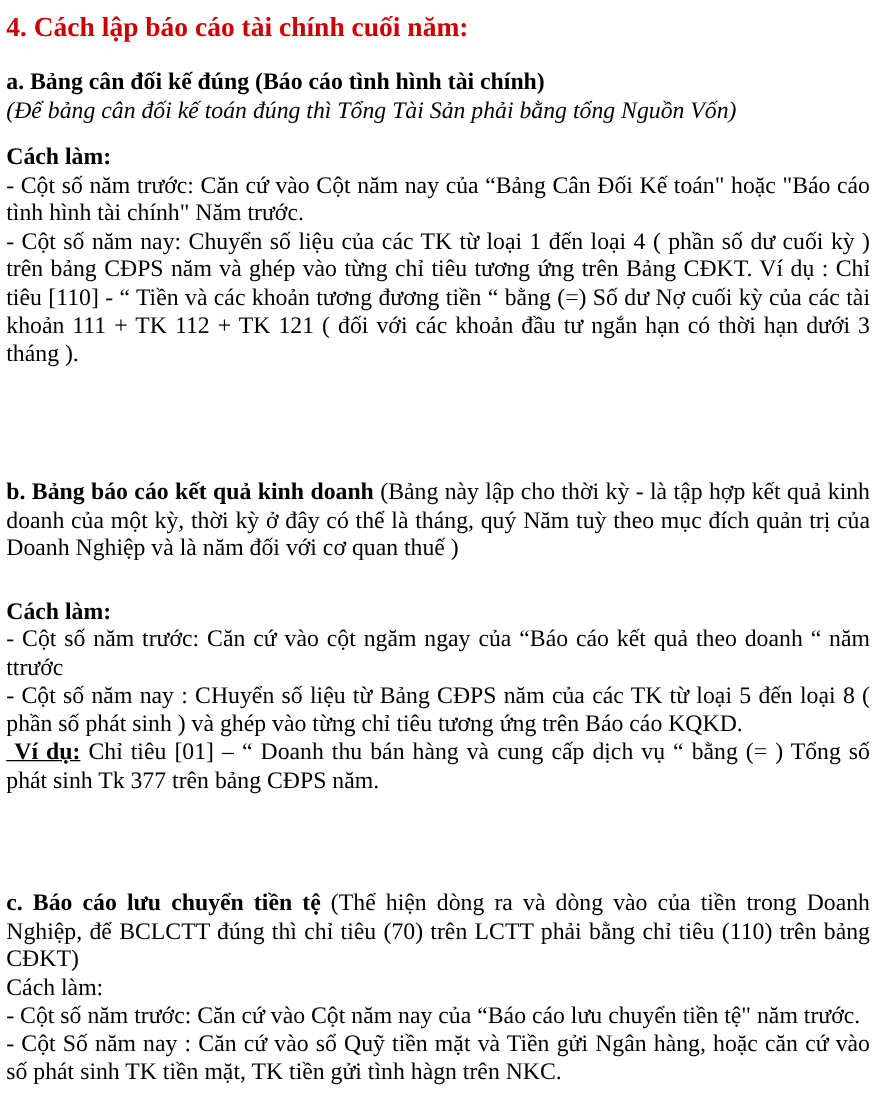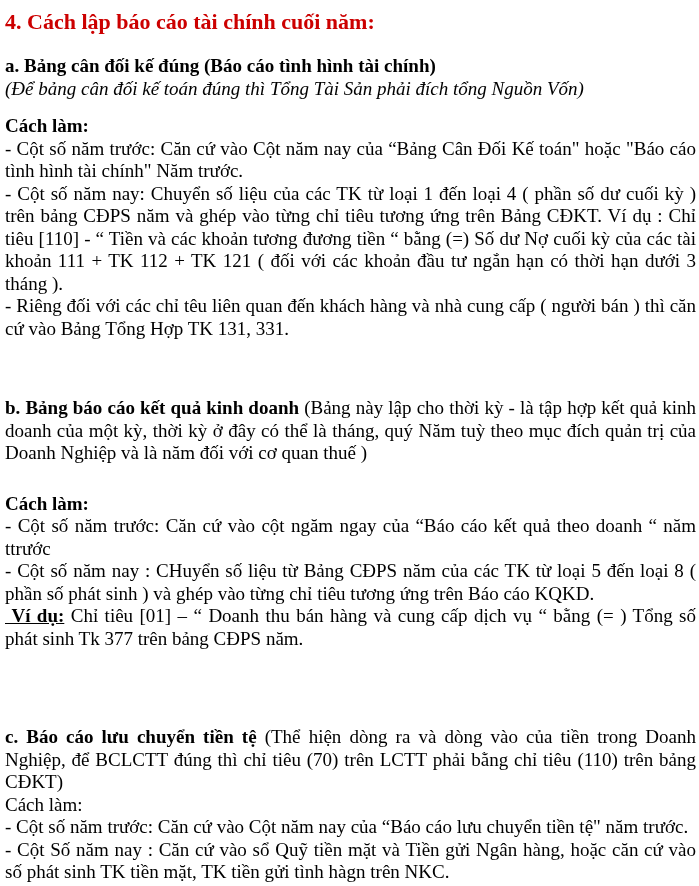--- a/index.html
+++ b/index.html
@@ -22,37 +22,36 @@
     font-size: 22px;
     line-height: 27px;
     margin: 4px 0 0 0;
   }
   .para { margin: 0; text-align: justify; }
   .bold { font-weight: bold; }
   .italic { font-style: italic; }
   .underline { text-decoration: underline; }
   .sec-a-heading { margin-top: 20px; }
   .method-a { margin-top: 15px; }
-  .sec-b-para { margin-top: 57px; }
+  .sec-b-para { margin-top: 88px; }
   .method-b { margin-top: 28px; }
   .sec-c-para { margin-top: 76px; }
 </style>
 </head>
 <body>
 
 <div class="doc">
 
   <div class="title">4. Cách lập báo cáo tài chính cuối năm:</div>
 
   <p class="para bold sec-a-heading">a. Bảng cân đối kế đúng (Báo cáo tình hình tài chính)</p>
-  <p class="para italic">(Để bảng cân đối kế toán đúng thì Tổng Tài Sản phải đích tổng Nguồn Vốn)</p>
+  <p class="para italic">(Để bảng cân đối kế toán đúng thì Tổng Tài Sản phải bằng tổng Nguồn Vốn)</p>
   <p class="para bold method-a">Cách làm:</p>
   <p class="para">- Cột số năm trước: Căn cứ vào Cột năm nay của “Bảng Cân Đối Kế toán" hoặc "Báo cáo tình hình tài chính" Năm trước.</p>
   <p class="para">- Cột số năm nay: Chuyển số liệu của các TK từ loại 1 đến loại 4 ( phần số dư cuối kỳ ) trên bảng CĐPS năm và ghép vào từng chỉ tiêu tương ứng trên Bảng CĐKT. Ví dụ : Chỉ tiêu [110] - “ Tiền và các khoản tương đương tiền “ bằng (=) Số dư Nợ cuối kỳ của các tài khoản 111 + TK 112 + TK 121 ( đối với các khoản đầu tư ngắn hạn có thời hạn dưới 3 tháng ).</p>
-  <p class="para">- Riêng đối với các chỉ têu liên quan đến khách hàng và nhà cung cấp ( người bán ) thì căn cứ vào Bảng Tổng Hợp TK 131, 331.</p>
 
   <p class="para sec-b-para"><span class="bold">b. Bảng báo cáo kết quả kinh doanh</span><span> (Bảng này lập cho thời kỳ - là tập hợp kết quả kinh doanh của một kỳ, thời kỳ ở đây có thể là tháng, quý Năm tuỳ theo mục đích quản trị của Doanh Nghiệp và là năm đối với cơ quan  thuế )</span></p>
   <p class="para bold method-b">Cách làm:</p>
   <p class="para">- Cột số năm trước: Căn cứ vào cột ngăm ngay của “Báo cáo kết quả theo doanh “ năm ttrước</p>
   <p class="para">- Cột số năm nay : CHuyển số liệu từ Bảng CĐPS năm của các TK từ loại 5 đến loại 8 ( phần số phát sinh ) và ghép vào từng chỉ tiêu tương ứng trên Báo cáo KQKD.</p>
   <p class="para"><span class="bold underline">&nbsp;Ví dụ:</span><span> Chỉ tiêu [01] – “ Doanh thu bán hàng và cung cấp dịch vụ “ bằng (= ) Tổng số phát sinh Tk 377 trên bảng CĐPS năm.</span></p>
 
   <p class="para sec-c-para"><span class="bold">c. Báo cáo lưu chuyển tiền tệ</span><span> (Thể hiện dòng ra và dòng vào của tiền trong Doanh Nghiệp, để BCLCTT đúng thì chỉ tiêu (70) trên LCTT phải bằng chỉ tiêu (110) trên bảng CĐKT)</span></p>
   <p class="para">Cách làm:</p>
   <p class="para">- Cột số năm trước: Căn cứ vào Cột năm nay của “Báo cáo lưu chuyển tiền tệ" năm trước.</p>

